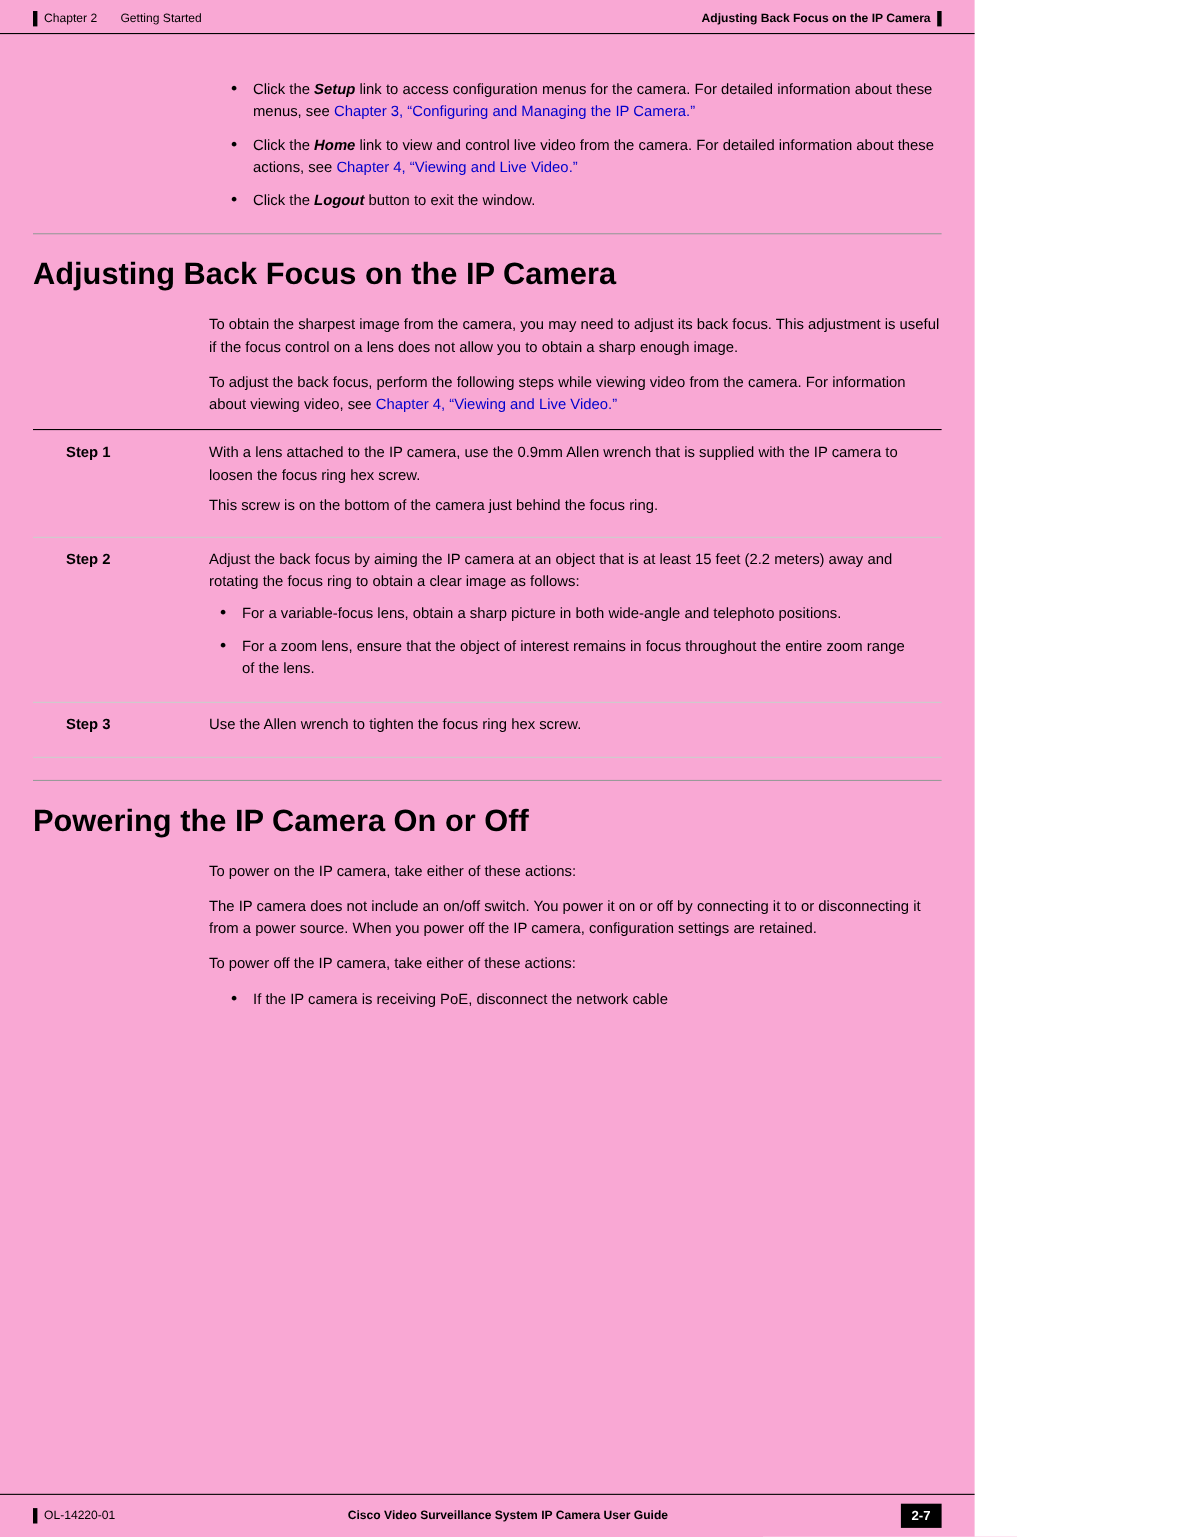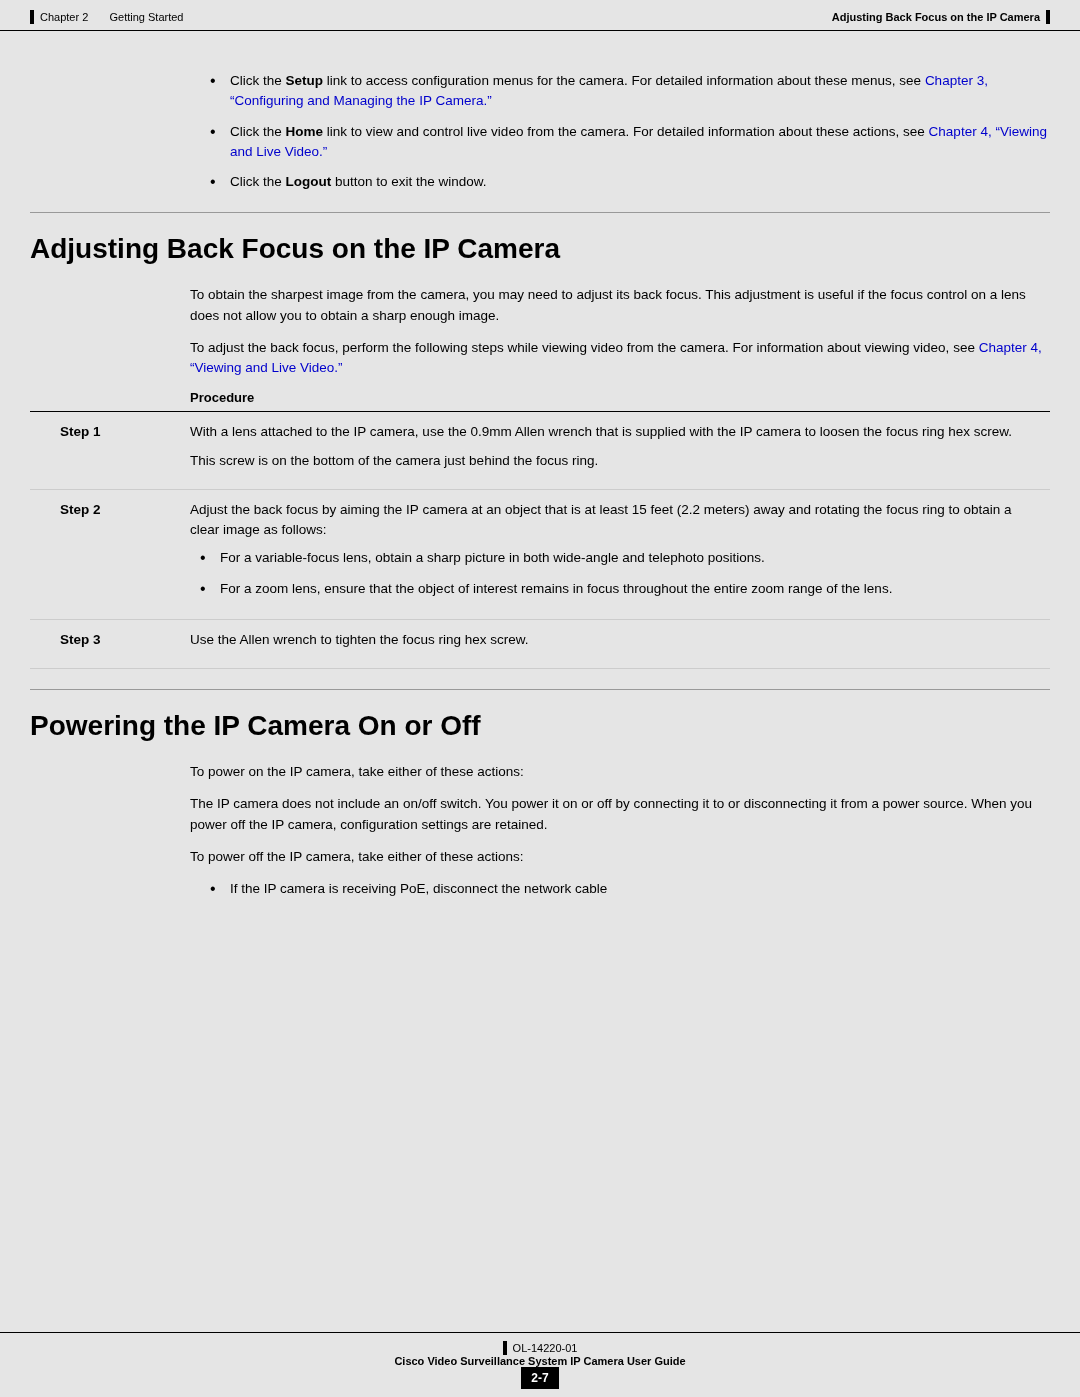--- a/index.html
+++ b/index.html
@@ -12,23 +12,23 @@
       font-family: Arial, Helvetica, sans-serif;
       font-size: 14px;
       color: #000;
       background: #fff;
       width: 1080px;
       min-height: 1397px;
       position: relative;
     }
 
     .page {
-      width: 1080px;
+      width: 886px;
       min-height: 1397px;
-      background: #e5e5e5;
+      background: #f9a8d4;
       position: relative;
       display: flex;
       flex-direction: column;
     }
 
     
     .page-header {
       display: flex;
       justify-content: space-between;
       align-items: center;
@@ -105,20 +105,21 @@
       line-height: 1.3;
     }
 
     .link {
       color: #0000cc;
       text-decoration: none;
     }
 
     .bold {
       font-weight: bold;
+      font-style: italic;
     }
 
     
     .section-divider {
       border: none;
       border-top: 1px solid #999;
       margin: 20px 0;
     }
 
     
@@ -193,21 +194,20 @@
 
     
     .page-footer {
       border-top: 1px solid #000;
       display: flex;
       justify-content: space-between;
       align-items: center;
       padding: 8px 30px;
       font-size: 11px;
       margin-top: auto;
-      flex-direction: column;
     }
 
     .footer-left {
       display: flex;
       align-items: center;
       gap: 6px;
     }
 
     .footer-bar {
       width: 4px;
@@ -265,21 +265,20 @@
 
     <hr class="section-divider">
 
     <h2 class="section-heading">Adjusting Back Focus on the IP Camera</h2>
 
     <div class="body-section">
       <p>To obtain the sharpest image from the camera, you may need to adjust its back focus. This adjustment is useful if the focus control on a lens does not allow you to obtain a sharp enough image.</p>
       <p>To adjust the back focus, perform the following steps while viewing video from the camera. For information about viewing video, see <a class="link">Chapter 4, “Viewing and Live Video.”</a></p>
     </div>
 
-    <div class="procedure-label">Procedure</div>
     <hr class="procedure-divider">
 
     <table class="steps-table">
       <tbody>
 
         <tr class="step-row">
           <td class="step-label">Step 1</td>
           <td class="step-content">
             <p>With a lens attached to the IP camera, use the 0.9mm Allen wrench that is supplied with the IP camera to loosen the focus ring hex screw.</p>
             <p>This screw is on the bottom of the camera just behind the focus ring.</p>

